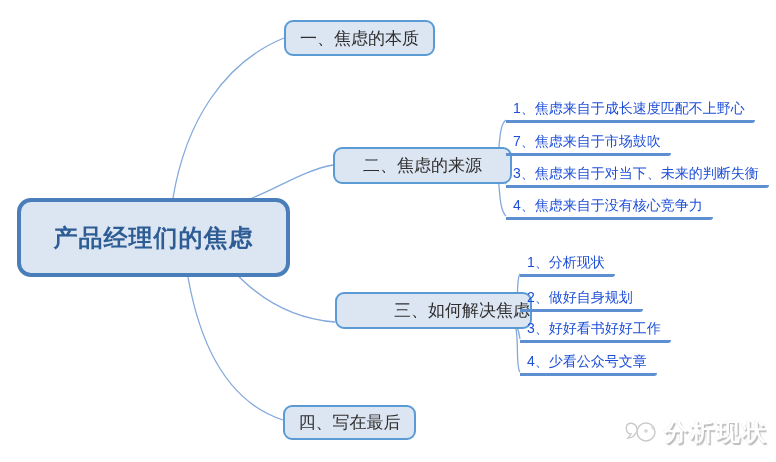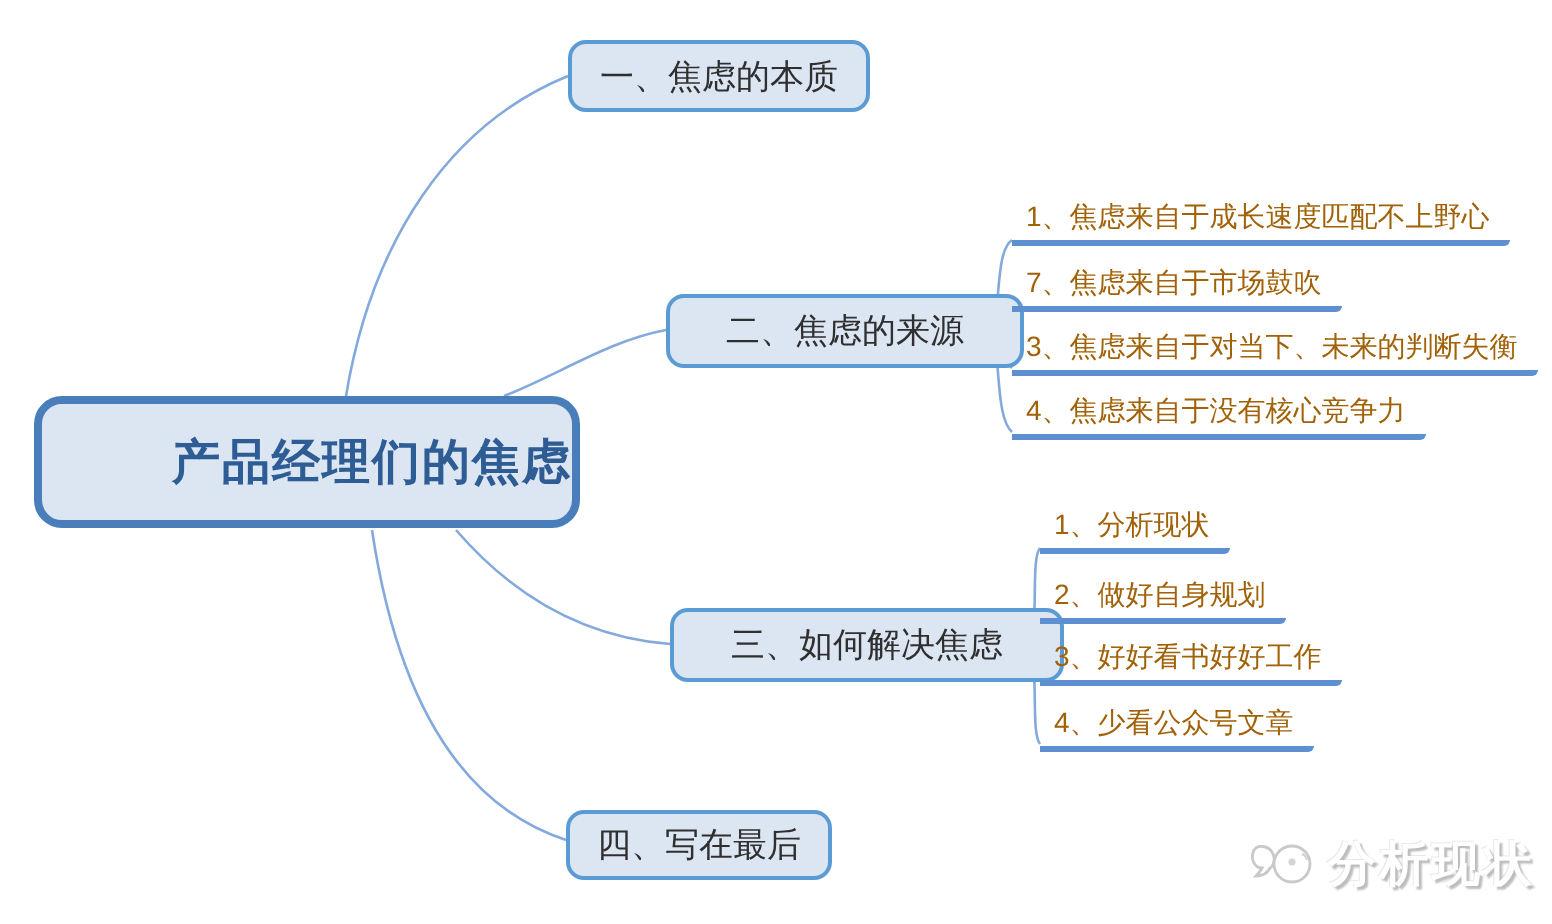--- a/index.html
+++ b/index.html
@@ -13,21 +13,21 @@
     background:#dce6f3;border:2px solid #5b9bd5;border-radius:9px;
     color:#2f2f2f;font-size:17px;white-space:nowrap;z-index:2;
   }
   .node.root{
     border:4px solid #4a7ebb;border-radius:14px;
     font-size:24px;font-weight:bold;color:#2e5c94;
     letter-spacing:1px;
   }
   .subtopic{
     position:absolute;box-sizing:border-box;z-index:2;
-    font-size:14px;line-height:17px;color:#a16207;white-space:nowrap;
+    font-size:14px;line-height:17px;color:#1d4ed8;white-space:nowrap;
     padding:0 10px 3px 7px;border-bottom:3px solid #5e8fd1;border-radius:0 0 3px 0;
   }
   .watermark{
     position:absolute;right:8px;top:416px;display:flex;align-items:center;gap:6px;z-index:1;
   }
   .watermark .wm-text{
     font-size:24px;font-weight:bold;color:#ffffff;letter-spacing:2px;
     text-shadow:1.5px 1.5px 1px #bdbdbd, -0.5px -0.5px 0 #e9e9e9;
   }
 </style>
@@ -56,33 +56,33 @@
     <g>
       <circle cx="489" cy="166" r="5.5" fill="#f4f8fd" stroke="#7da7d8" stroke-width="1.2"></circle>
       <line x1="486" y1="166" x2="492" y2="166" stroke="#7da7d8" stroke-width="1.2"></line>
     </g>
     <g>
       <circle cx="508" cy="323" r="5.5" fill="#f4f8fd" stroke="#7da7d8" stroke-width="1.2"></circle>
       <line x1="505" y1="323" x2="511" y2="323" stroke="#7da7d8" stroke-width="1.2"></line>
     </g>
   </svg>
 
-  <div class="node root" style="left:17px;top:198px;width:273px;height:66px;justify-content:flex-end;">
+  <div class="node root" style="left:17px;top:198px;width:273px;height:79px;">
     <span>产品经理们的焦虑</span>
   </div>
 
   <div class="node" style="left:284px;top:20px;width:151px;height:36px;">
     <span>一、焦虑的本质</span>
   </div>
 
   <div class="node" style="left:333px;top:147px;width:179px;height:37px;">
     <span>二、焦虑的来源</span>
   </div>
 
-  <div class="node" style="left:335px;top:304px;width:197px;height:37px;">
+  <div class="node" style="left:335px;top:292px;width:197px;height:37px;justify-content:flex-end;">
     <span>三、如何解决焦虑</span>
   </div>
 
   <div class="node" style="left:283px;top:405px;width:133px;height:35px;">
     <span>四、写在最后</span>
   </div>
 
   <div class="subtopic" style="left:506px;top:100px;">1、焦虑来自于成长速度匹配不上野心</div>
   <div class="subtopic" style="left:506px;top:133px;">7、焦虑来自于市场鼓吹</div>
   <div class="subtopic" style="left:506px;top:165px;">3、焦虑来自于对当下、未来的判断失衡</div>

